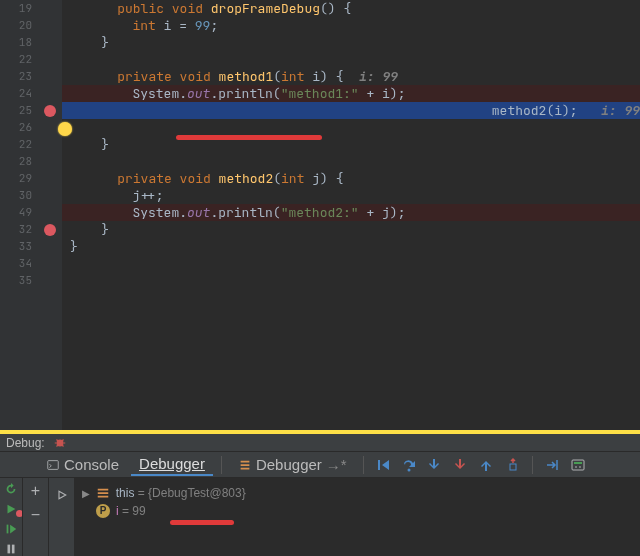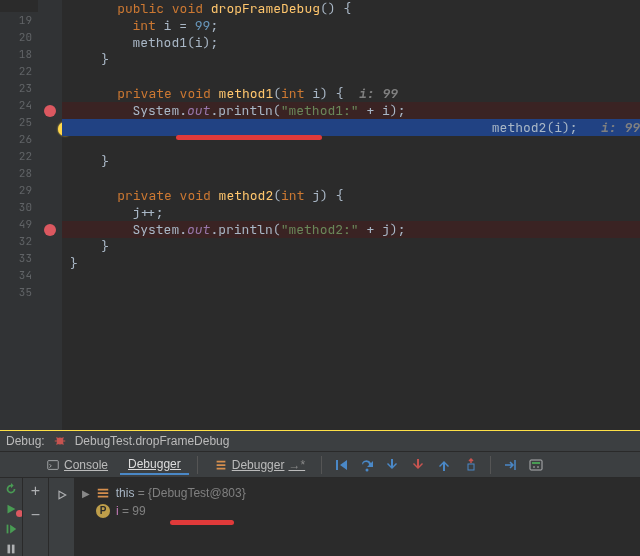--- a/index.html
+++ b/index.html
@@ -4,21 +4,21 @@
 <style>
   * { margin:0; padding:0; box-sizing:border-box; }
   body {
     width:640px; height:556px; overflow:hidden;
     background:#2b2b2b;
     font-family: "JetBrains Mono", Menlo, Consolas, monospace;
     font-size:13px; color:#a9b7c6;
   }
   .editor { position:relative; height:430px; background:#2b2b2b; overflow:hidden; }
   .gutter {
-    position:absolute; left:0; top:12px; width:38px; height:100%;
+    position:absolute; left:0; top:0; width:38px; height:100%;
     background:#313335; text-align:right; padding-right:6px;
     color:#606366; line-height:17px; padding-top:0;
   }
   .gutter div { height:17px; font-size:11px; }
   .marks {
     position:absolute; left:38px; top:0; width:24px; height:100%;
     background:#313335;
   }
   .code {
     position:absolute; left:62px; top:0; right:0;
@@ -50,36 +50,36 @@
   }
 
   .hl-exec { background:#214283;text-align:right; }
   .hl-bp   { background:#3a2323; }
 
   .red-under {
     position:absolute; height:5px; background:#e03a3a; border-radius:3px;
   }
 
   .debug-hdr {
-    height:22px; background:#3c3f41; border-top:1px solid #fde047;
+    height:22px; background:#3c3f41; border-top:4px solid #fde047;
     border-bottom:1px solid #2a2a2a;
     display:flex; align-items:center; padding-left:6px; gap:8px;
     font-size:12px; color:#bbb;
     font-family: -apple-system, Segoe UI, sans-serif;
   }
   .bug-icon svg { display:block; }
 
   .tool-row {
     height:26px; background:#3c3f41; display:flex; align-items:center;
     padding-left:38px; gap:4px; border-bottom:1px solid #2a2a2a;
   }
   .tab {
     display:flex; align-items:center; gap:4px; padding:2px 8px;
-    font-family:-apple-system,Segoe UI,sans-serif; font-size:12px;
-    color:#bbb; cursor:pointer;text-decoration:underline;
+    font-family:-apple-system,Segoe UI,sans-serif; font-size:15px;
+    color:#bbb; cursor:pointer;
   }
   .tab.active { border-bottom:2px solid #4a88c7; color:#ddd; }
   .sep { width:1px; height:18px; background:#555; margin:0 4px; }
   .tbtn { width:22px; height:22px; display:flex; align-items:center; justify-content:center; cursor:pointer; }
   .tbtn svg { display:block; }
 
   .vars {
     position:absolute; left:0; top:478px; right:0; bottom:0;
     background:#2b2b2b;
     font-family:-apple-system,Segoe UI,sans-serif; font-size:12px;
@@ -146,21 +146,20 @@
 
   <div class="marks">
     <div class="bp-red" style="top:105px"></div>
     <div class="bulb" style="top:122px"></div>
     <div class="bp-red" style="top:224px"></div>
   </div>
 
   <div class="code" id="code">
       <div class="line"><span class="plain">    </span><span class="kw">public void </span><span class="mth">dropFrameDebug</span><span class="plain">() {</span></div>
       <div class="line"><span class="plain">        </span><span class="typ">int </span><span class="plain">i = </span><span class="num">99</span><span class="plain">;</span></div>
-      <div class="line"><span class="plain">        method1(i);</span></div>
       <div class="line"><span class="plain">    }</span></div>
       <div class="line"><span class="plain"></span></div>
       <div class="line"><span class="plain">    </span><span class="kw">private void </span><span class="mth">method1</span><span class="plain">(</span><span class="typ">int </span><span class="plain">i) {  </span><span class="cmt">i: 99</span></div>
       <div class="line hl-bp"><span class="plain">        System.</span><span class="fld">out</span><span class="plain">.println(</span><span class="str">"method1:" </span><span class="plain">+ i);</span></div>
       <div class="line hl-exec"><span class="plain">        method2(i);   </span><span class="cmt">i: 99</span></div>
       <div class="line"><span class="plain"></span></div>
       <div class="line"><span class="plain">    }</span></div>
       <div class="line"><span class="plain"></span></div>
       <div class="line"><span class="plain">    </span><span class="kw">private void </span><span class="mth">method2</span><span class="plain">(</span><span class="typ">int </span><span class="plain">j) {</span></div>
       <div class="line"><span class="plain">        j++;</span></div>
@@ -174,21 +173,20 @@
 </div>
 
 <div class="debug-hdr">
   <span>Debug:</span>
   <span class="bug-icon">
     <svg width="14" height="14" viewBox="0 0 16 16">
         <circle cx="8" cy="8" r="4" fill="#c75450"></circle>
         <path d="M2 8h2M12 8h2M4 4l2 2M12 4l-2 2M4 12l2-2M12 12l-2-2" stroke="#c75450" stroke-width="1.4"></path>
       </svg>
   </span>
-  <span>DebugTest.dropFrameDebug</span>
 </div>
 
 <div class="tool-row">
   <div class="tab">
     <svg width="14" height="14" viewBox="0 0 16 16">
         <rect x="2" y="3" width="12" height="10" rx="1" fill="none" stroke="#afb1b3"></rect>
         <path d="M4 7l2 2-2 2" stroke="#afb1b3" fill="none"></path>
       </svg>
     <span>Console</span>
   </div>

